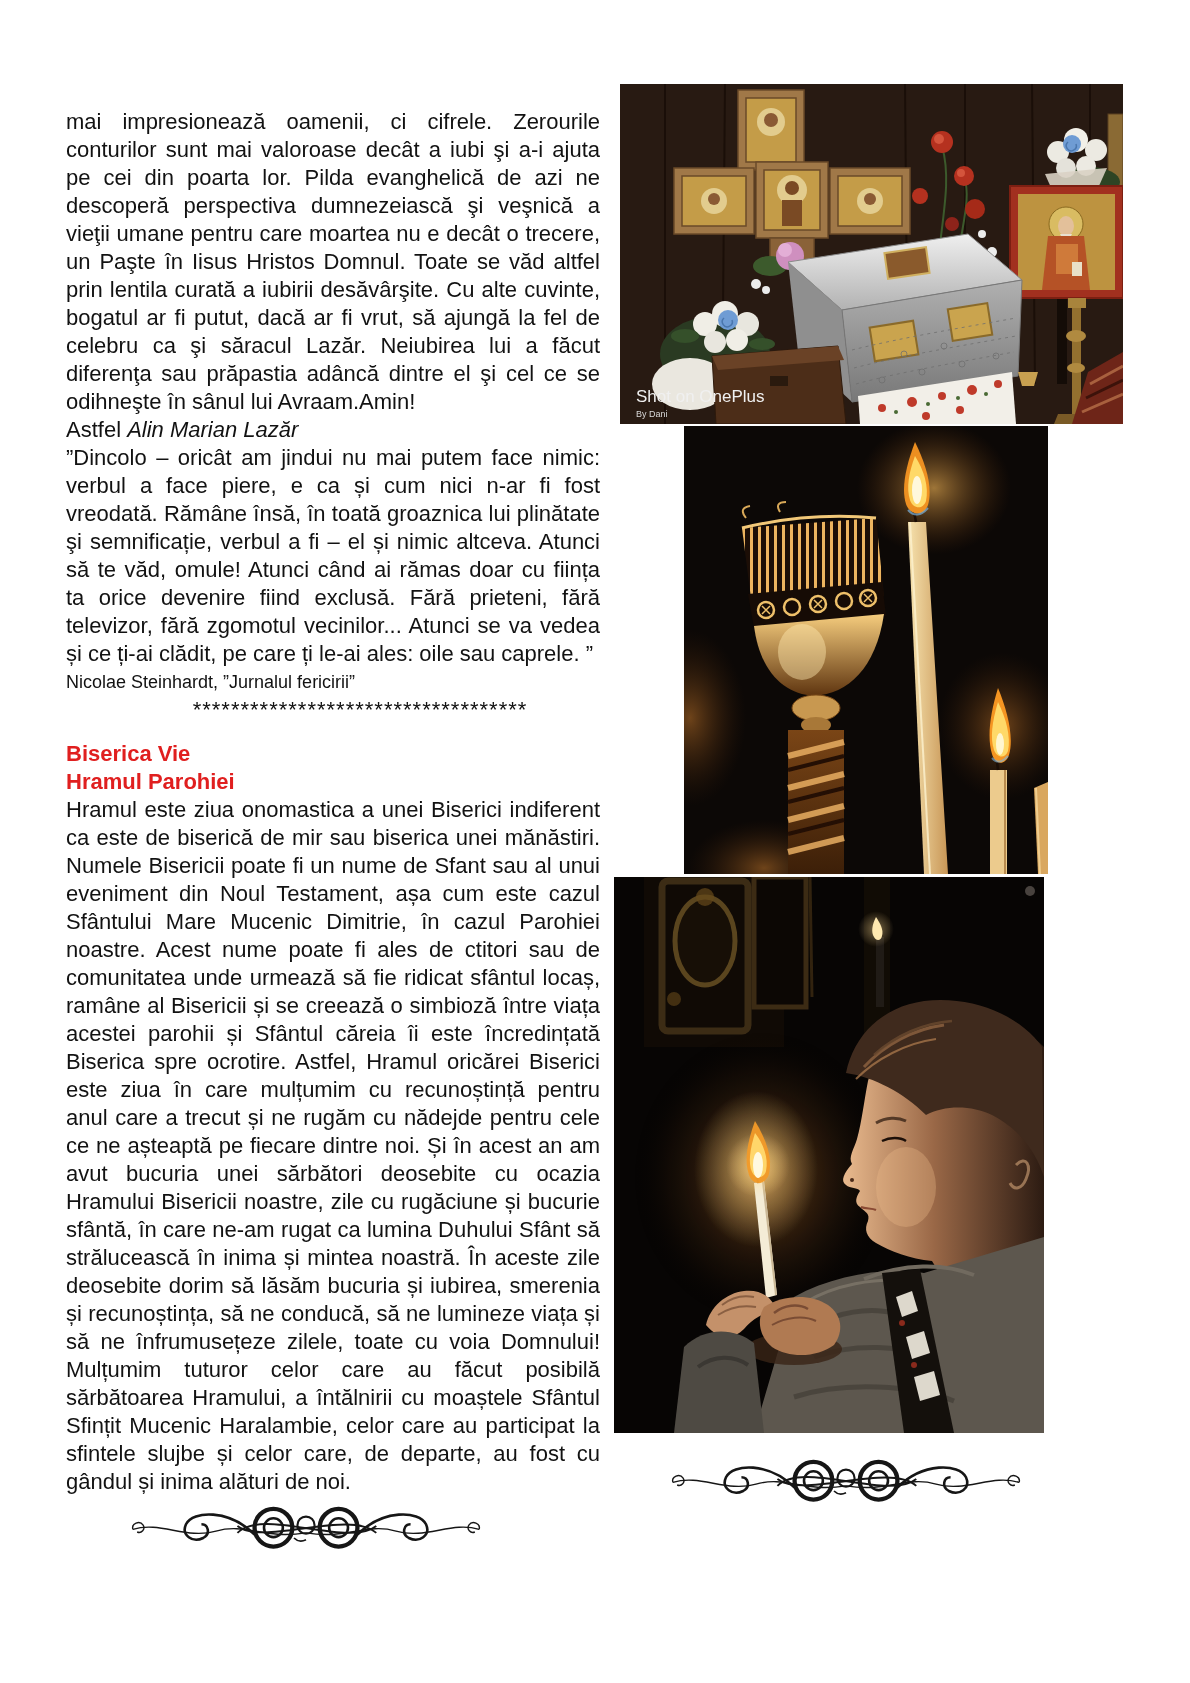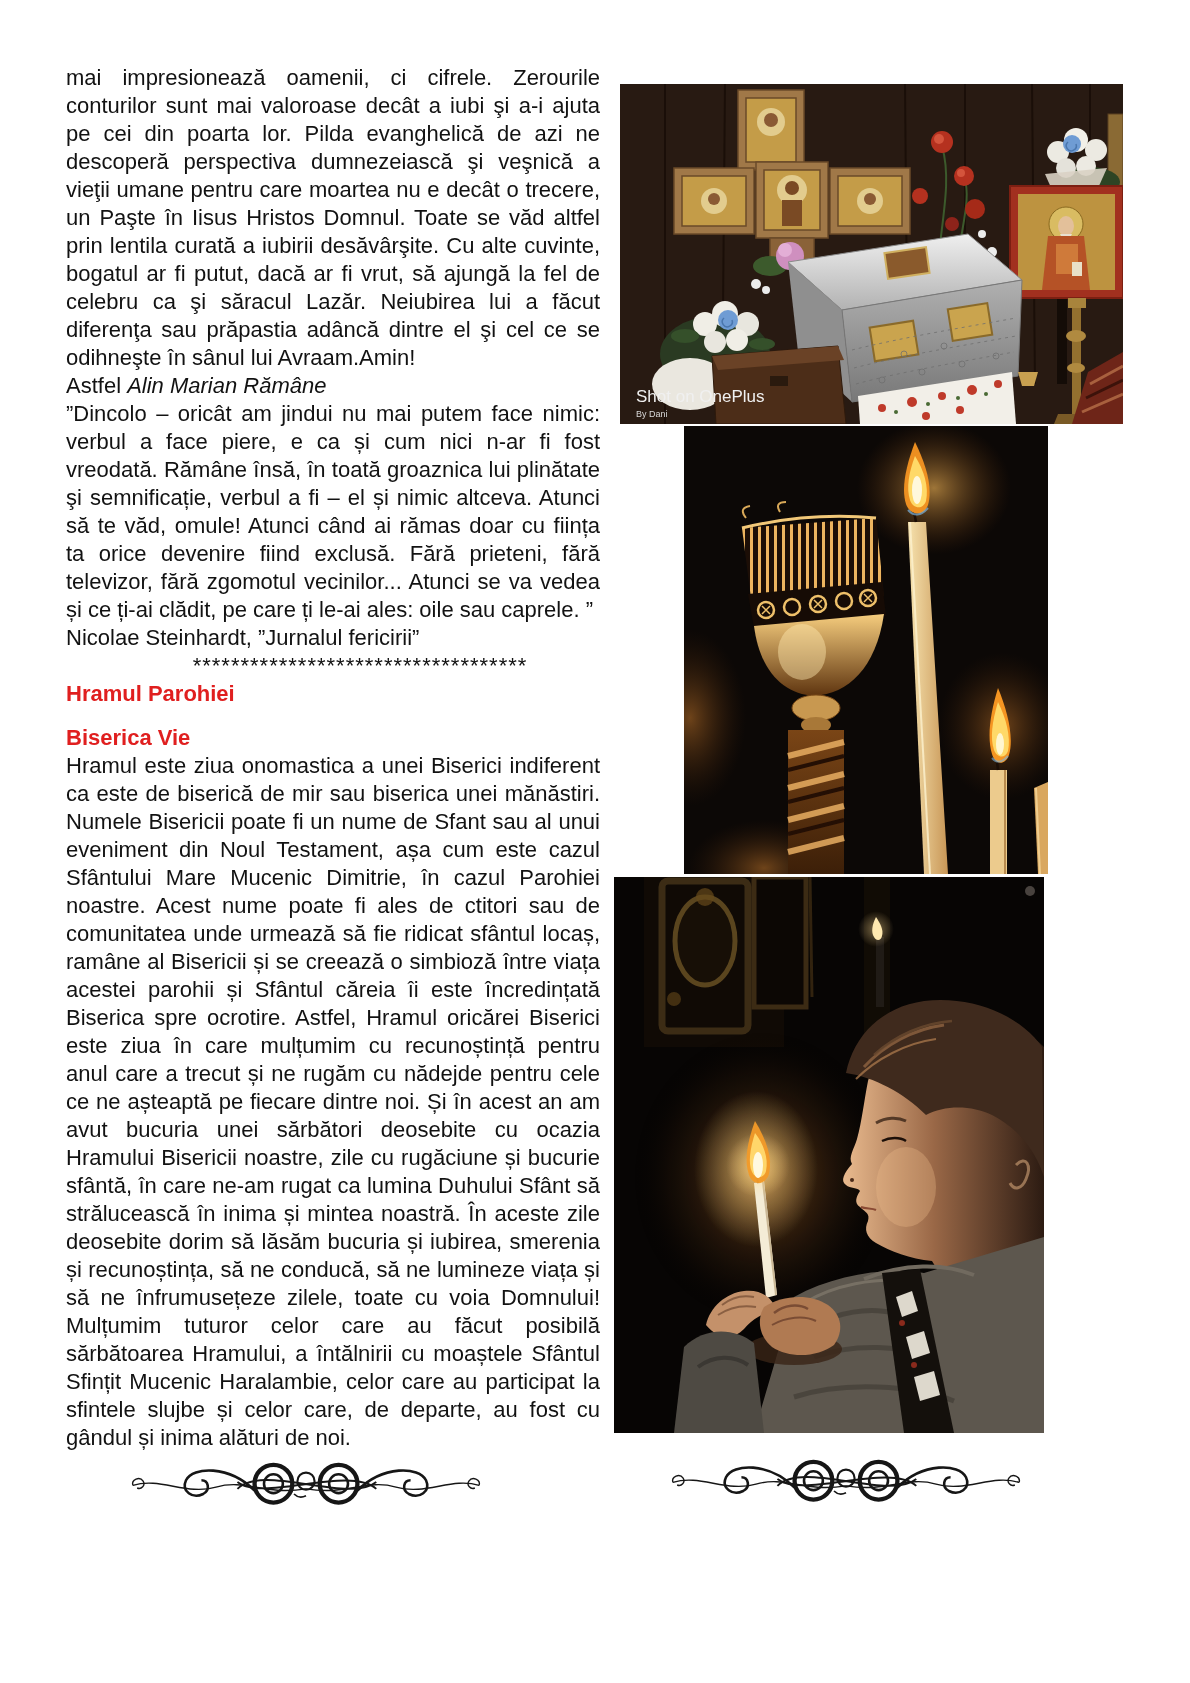--- a/index.html
+++ b/index.html
@@ -1,52 +1,52 @@
 <!DOCTYPE html>
 <html><head>
 <meta charset="utf-8">
 <style>
   html,body{margin:0;padding:0;background:#ffffff;}
   body{width:1190px;height:1683px;overflow:hidden;
        font-family:"Liberation Sans",sans-serif;color:#121212;}
   .page{position:relative;width:1190px;height:1683px;background:#ffffff;
         box-sizing:border-box;padding:64px 0 0 66px;}
   .cols{display:flex;flex-direction:row;}
-  .col-left{width:534px;margin-right:20px;}
+  .col-left{width:534px;margin-right:20px;margin-top:44px;}
   .col-right{width:504px;}
   .body-text{margin:0;font-size:22px;line-height:28px;text-align:justify;}
   .byline{margin:0;font-size:22px;line-height:28px;}
   .byline i{font-style:italic;}
-  .attribution{margin:0;font-size:22px;line-height:28px;}
+  .attribution{margin:0;font-size:18px;line-height:28px;}
   .stars{margin:0;font-size:22px;line-height:28px;text-align:center;
          padding-left:54px;letter-spacing:1px;white-space:nowrap;overflow:hidden;}
   .red-heading{margin:0;font-size:22px;line-height:28px;font-weight:bold;color:#e01f1f;}
   .heading-gap{margin-top:16px;}
   .photo{display:block;}
   .photo svg{display:block;}
   .photo1{margin-top:20px;}
   .photo2{margin-top:2px;margin-left:64px;}
   .photo3{margin-top:3px;margin-left:-6px;}
   .flourish-left{margin-top:6px;margin-left:51px;width:378px;height:48px;}
   .flourish-right{margin-top:22px;margin-left:46px;width:360px;height:48px;}
 </style>
 </head>
 <body>
 
 <div class="page">
   <div class="cols">
 
     <div class="col-left">
       <p class="body-text">mai impresionează oamenii, ci cifrele. Zerourile conturilor sunt mai valoroase decât a iubi şi a-i ajuta pe cei din poarta lor. Pilda evanghelică de azi ne descoperă perspectiva dumnezeiască şi veşnică a vieţii umane pentru care moartea nu e decât o trecere, un Paşte în Iisus Hristos Domnul. Toate se văd altfel prin lentila curată a iubirii desăvârşite. Cu alte cuvinte, bogatul ar fi putut, dacă ar fi vrut, să ajungă la fel de celebru ca şi săracul Lazăr. Neiubirea lui a făcut diferenţa sau prăpastia adâncă dintre el şi cel ce se odihneşte în sânul lui Avraam.Amin!</p>
-      <p class="byline"><span>Astfel </span><i>Alin Marian Rămâne</i></p>
+      <p class="byline"><span>Astfel </span><i>Alin Marian Lazăr</i></p>
       <p class="body-text">”Dincolo – oricât am jindui nu mai putem face nimic: verbul a face piere, e ca și cum nici n-ar fi fost vreodată. Rămâne însă, în toată groaznica lui plinătate şi semnificație, verbul a fi – el și nimic altceva. Atunci să te văd, omule! Atunci când ai rămas doar cu ființa ta orice devenire fiind exclusă. Fără prieteni, fără televizor, fără zgomotul vecinilor... Atunci se va vedea și ce ți-ai clădit, pe care ți le-ai ales: oile sau caprele. ”</p>
       <p class="attribution">Nicolae Steinhardt, ”Jurnalul fericirii”</p>
       <p class="stars">***********************************</p>
+      <h2 class="red-heading heading-gap">Biserica Vie</h2>
       <h2 class="red-heading">Hramul Parohiei</h2>
-      <h2 class="red-heading heading-gap">Biserica Vie</h2>
       <p class="body-text">Hramul este ziua onomastica a unei Biserici indiferent ca este de biserică de mir sau biserica unei mănăstiri. Numele Bisericii poate fi un nume de Sfant sau al unui eveniment din Noul Testament, așa cum este cazul Sfântului Mare Mucenic Dimitrie, în cazul Parohiei noastre. Acest nume poate fi ales de ctitori sau de comunitatea unde urmează să fie ridicat sfântul locaș, ramâne al Bisericii și se creează o simbioză între viața acestei parohii și Sfântul căreia îi este încredințată Biserica spre ocrotire. Astfel, Hramul oricărei Biserici este ziua în care mulțumim cu recunoștință pentru anul care a trecut și ne rugăm cu nădejde pentru cele ce ne așteaptă pe fiecare dintre noi. Și în acest an am avut bucuria unei sărbători deosebite cu ocazia Hramului Bisericii noastre, zile cu rugăciune și bucurie sfântă, în care ne-am rugat ca lumina Duhului Sfânt să strălucească în inima și mintea noastră. În aceste zile deosebite dorim să lăsăm bucuria și iubirea, smerenia și recunoștința, să ne conducă, să ne lumineze viața și să ne înfrumusețeze zilele, toate cu voia Domnului! Mulțumim tuturor celor care au făcut posibilă sărbătoarea Hramului, a întălnirii cu moaștele Sfântul Sfințit Mucenic Haralambie, celor care au participat la sfintele slujbe și celor care, de departe, au fost cu gândul și inima alături de noi.</p>
 
       
       <svg class="flourish-left" viewBox="0 0 420 56" aria-hidden="true">
         <defs>
           <g id="flourish-sym" fill="none" stroke="#161616">
             <path d="M8 32 C40 22 70 44 105 34 C140 24 160 44 210 36 C260 44 280 24 315 34 C350 44 380 22 412 32" stroke-width="1.6"></path>
             <path d="M8 32 c-2 -7 8 -11 12 -5 c3 5 -2 10 -7 8" stroke-width="1.6"></path>
             <path d="M412 32 c2 -7 -8 -11 -12 -5 c-3 5 2 10 7 8" stroke-width="1.6"></path>
             <path d="M150 38 C120 8 78 10 70 26 C64 39 78 48 90 42 C99 37 96 26 88 26" stroke-width="3"></path>

